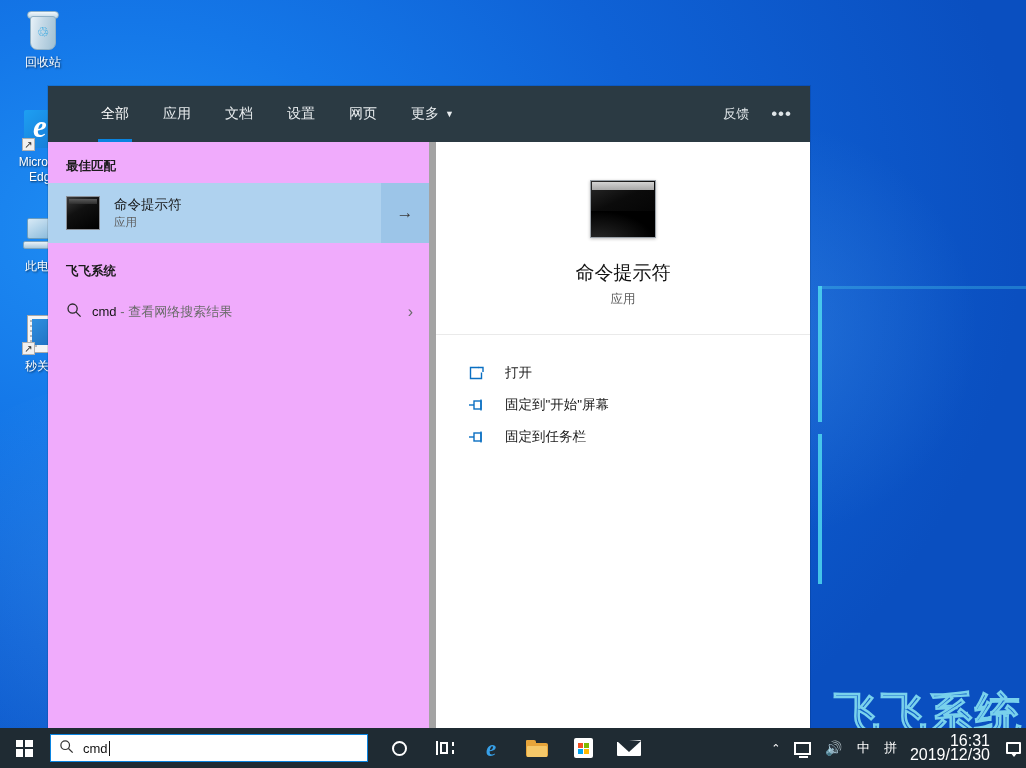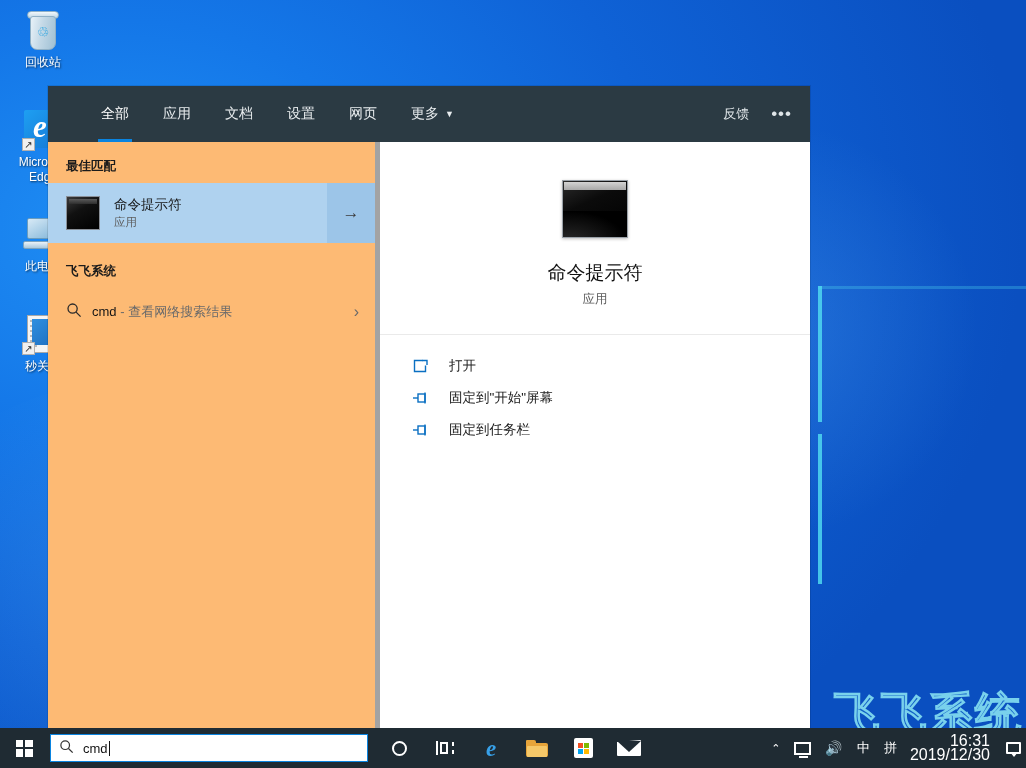--- a/index.html
+++ b/index.html
@@ -120,21 +120,21 @@
   .header-right {
     margin-left: auto; display: flex; align-items: center; gap: 22px;
     color: #dfe5e8; font-size: 13px;
   }
   .hdr-dots { font-size: 17px; letter-spacing: 1px; }
 
   #panel-body { display: flex; height: 586px; }
 
   
   #results-col {
-    width: 332px; background: #fdba74; border-right: 5px solid #a3a3a3;
+    width: 388px; background: #f0abfc; border-right: 7px solid #a3a3a3;
   }
   .section-title {
     padding: 16px 18px 8px 18px; font-size: 12.5px; font-weight: bold; color: #1b1b1b;
   }
   .result-row {
     display: flex; align-items: center; height: 60px; padding: 0 0 0 18px;
     position: relative;
   }
   .result-row.selected { background: #afd2ef; }
   .result-row .r-icon {
@@ -183,21 +183,21 @@
   }
   .hero-thumb::after {
     content: ""; position: absolute; left: 0; bottom: 0; right: 0; height: 26px;
     background: radial-gradient(ellipse at 10% 120%, #2a2a2a 0%, #000 70%);
   }
   .hero-title { font-size: 19px; color: #111; margin-bottom: 5px; }
   .hero-sub { font-size: 12.5px; color: #5d5d5d; }
 
   .actions { padding: 22px 0 0 0; }
   .action-row {
-    display: flex; align-items: flex-start; height: 32px; padding-left: 32px;
+    display: flex; align-items: center; height: 32px; padding-left: 32px;
     position: relative; margin-bottom: 0;
   }
   .action-row + .action-row { margin-top: 0; }
   .act-icon {
     width: 22px; flex: 0 0 22px; height: 18px; margin-right: 15px;
     display: flex; align-items: center; justify-content: flex-start; color: #0a6fc2;
   }
   .act-label { font-size: 13.5px; color: #1a1a1a; }
   .action-row.highlighted::before {
     content: ""; position: absolute; left: 0px; top: -5px; width: 154px; height: 30px;

